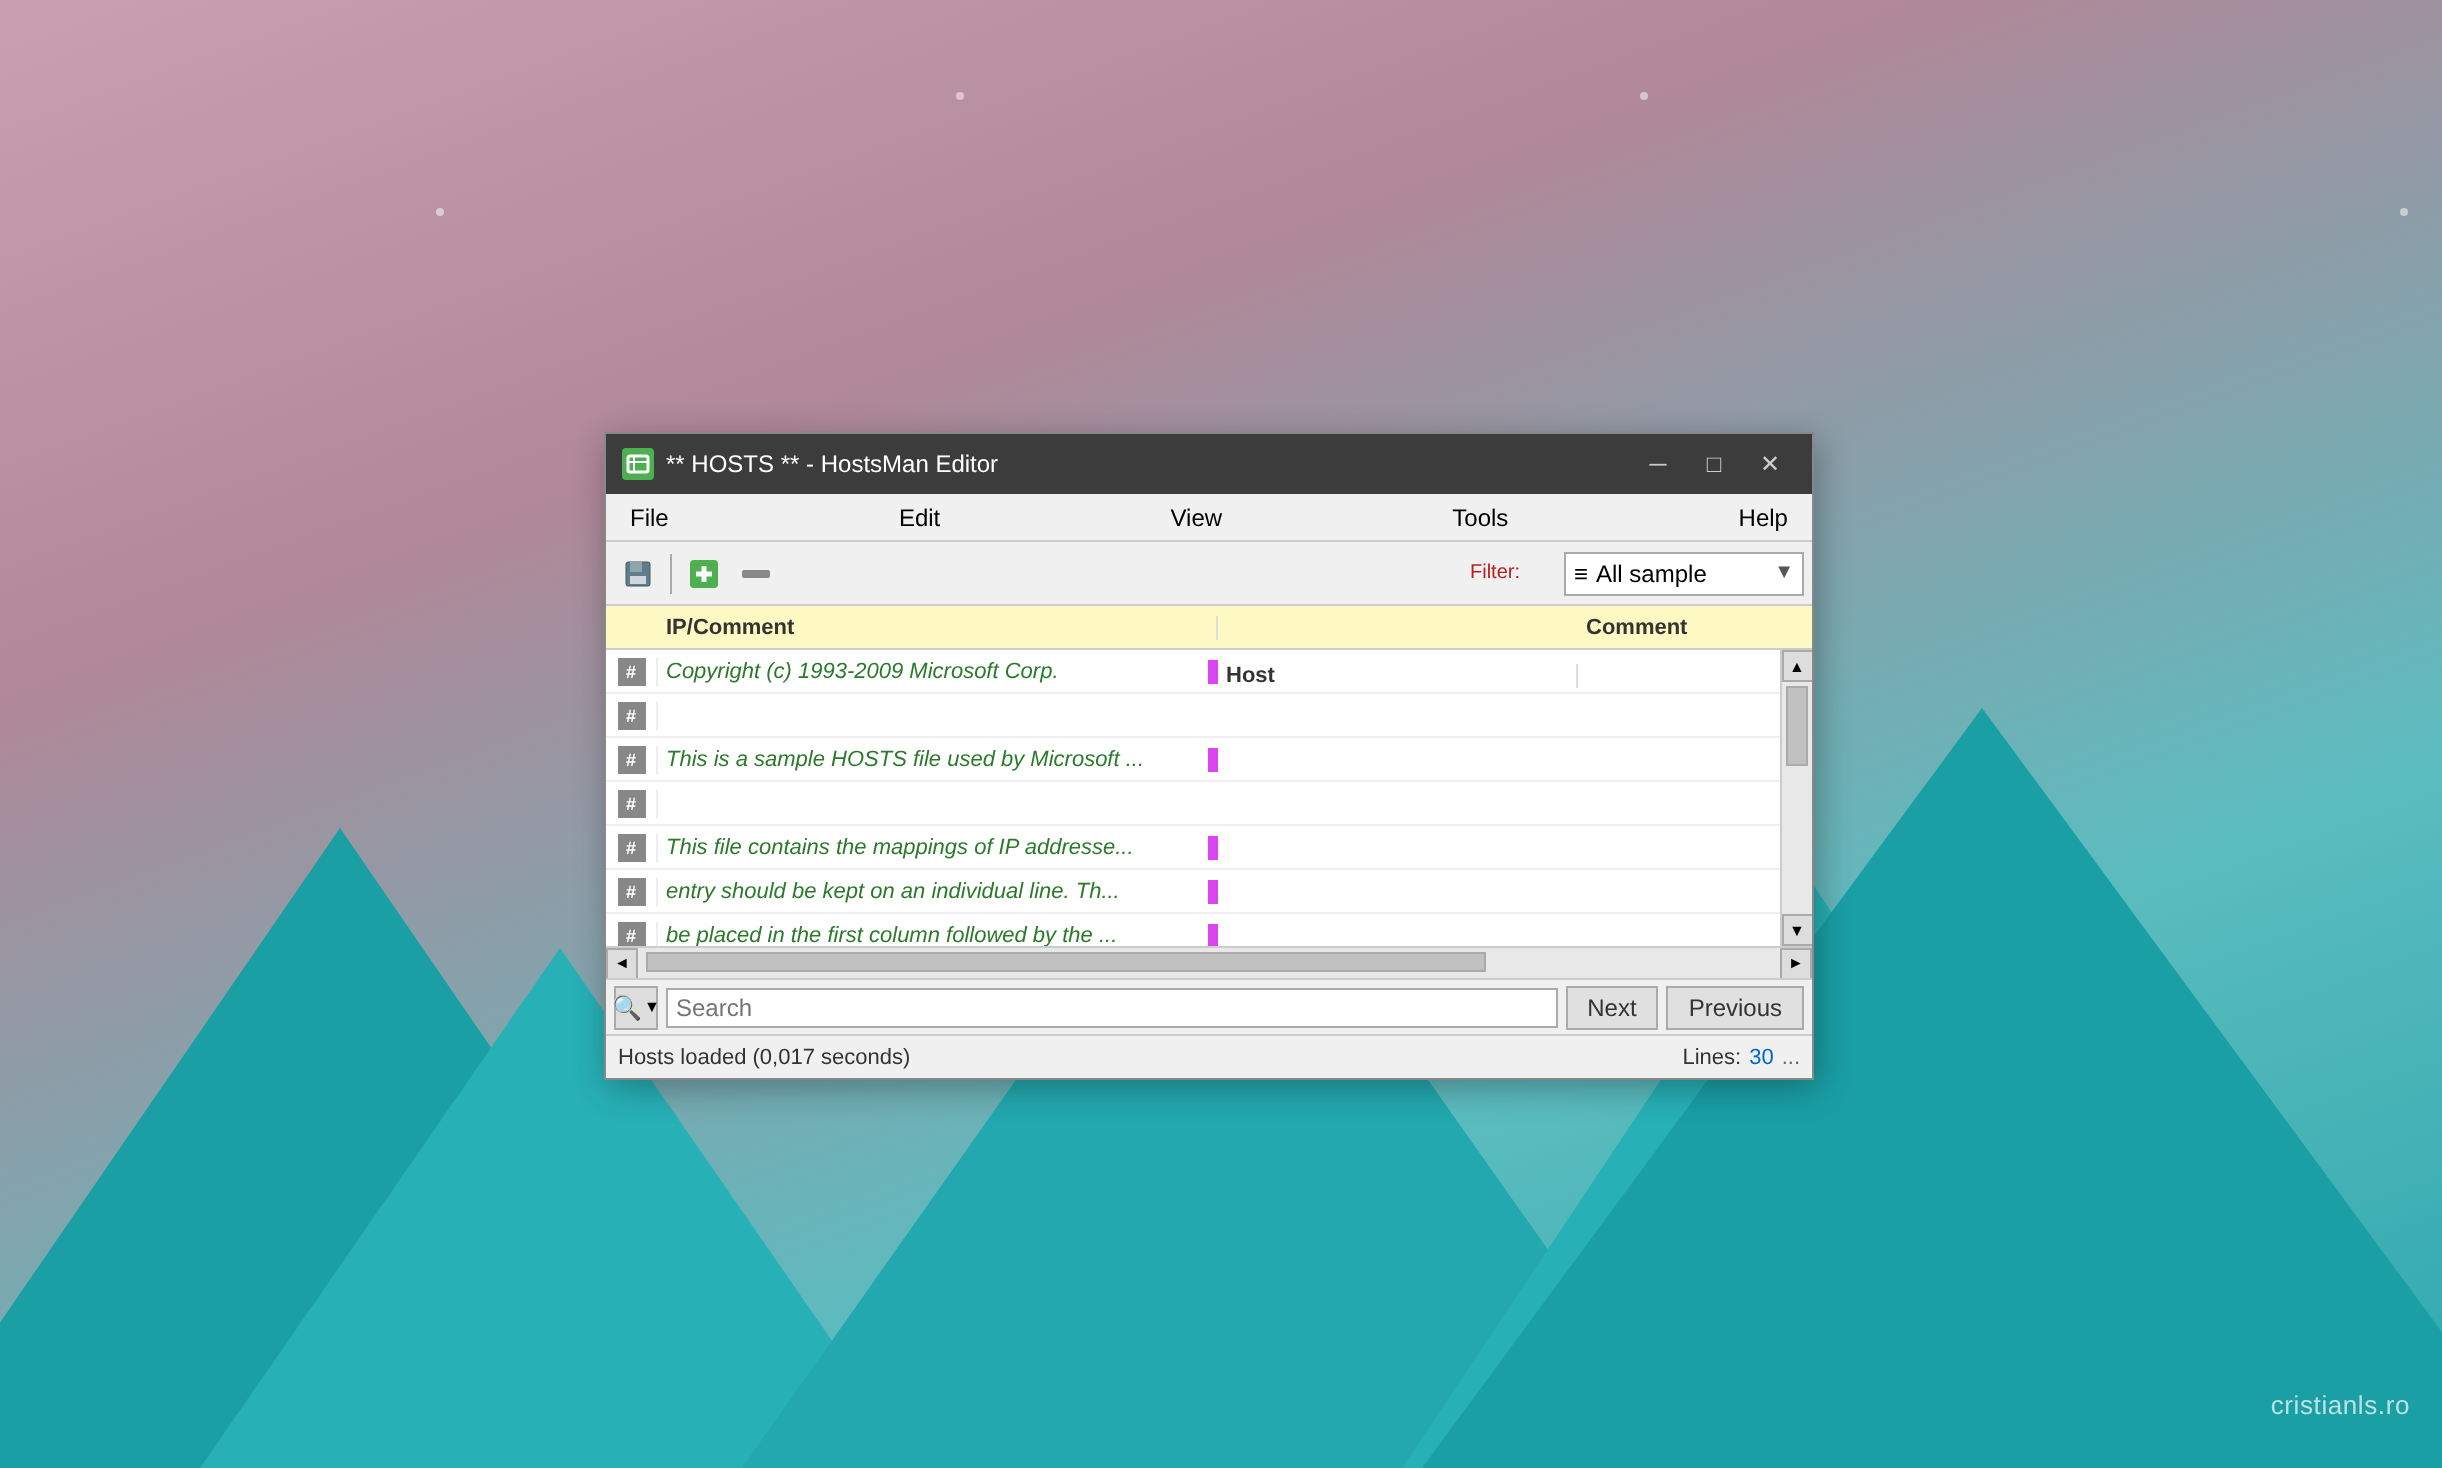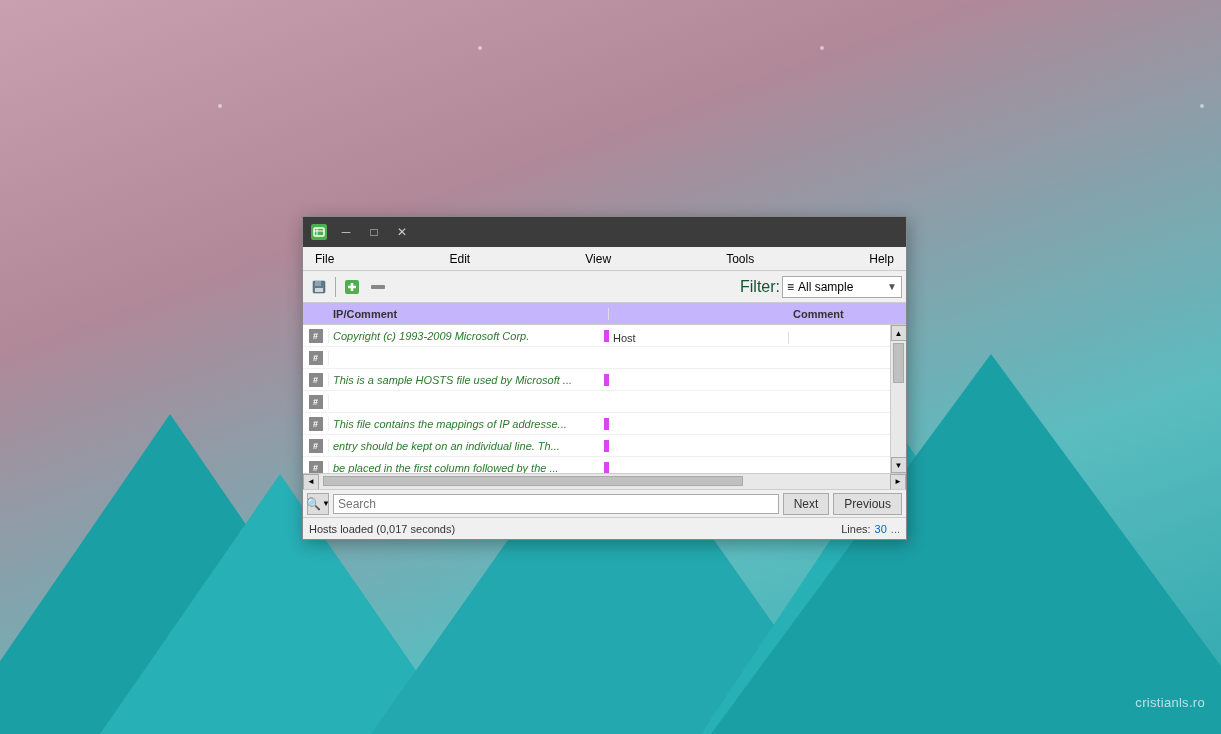--- a/index.html
+++ b/index.html
@@ -213,23 +213,23 @@
       height: 20px;
       background: #aaa;
       margin: 0 2px;
     }
 
     .toolbar-spacer {
       flex: 1;
     }
 
     .filter-label {
-      font-size: 16px;
-      color: #14532d;
-      margin-right: 0;
+      font-size: 10px;
+      color: #b91c1c;
+      margin-right: 20px;
     }
 
     .filter-dropdown {
       height: 22px;
       border: 1px solid #aaa;
       background: white;
       font-size: 12px;
       padding: 0 4px;
       display: flex;
       align-items: center;
@@ -245,21 +245,21 @@
 
     
     .table-container {
       background: white;
       overflow: hidden;
       position: relative;
     }
 
     .table-header {
       display: flex;
-      background: #c4b5fd;
+      background: #fef9c3;
       border-bottom: 1px solid #ccc;
       height: 22px;
       align-items: center;
     }
 
     .col-hash {
       width: 26px;
       flex-shrink: 0;
       border-right: 1px solid #ddd;
     }
@@ -272,21 +272,21 @@
       font-weight: bold;
       color: #333;
       border-right: 1px solid #ddd;
     }
 
     .col-host {
       width: 180px;
       flex-shrink: 0;
       padding: 0 4px;
       font-size: 11px;
-      font-weight: normal;
+      font-weight: bold;
       color: #333;
       border-right: 1px solid #ddd;
       margin-top: 48px;
     }
 
     .col-comment {
       flex: 1;
       padding: 0 4px;
       font-size: 11px;
       font-weight: bold;
@@ -533,20 +533,21 @@
 <div class="app-window">
 
   <div class="title-bar">
     <div class="title-bar-icon">
       <svg viewBox="0 0 12 12" fill="white">
         <rect x="1" y="2" width="10" height="8" rx="1" fill="none" stroke="white" stroke-width="1.5"></rect>
         <line x1="4" y1="2" x2="4" y2="10" stroke="white" stroke-width="1"></line>
         <line x1="1" y1="5" x2="11" y2="5" stroke="white" stroke-width="1"></line>
       </svg>
     </div>
+    <span class="title-bar-text">** HOSTS ** - HostsMan Editor</span>
     <div class="title-bar-controls">
       <button class="title-bar-btn">─</button>
       <button class="title-bar-btn">□</button>
       <button class="title-bar-btn close">✕</button>
     </div>
   </div>
 
   <div class="menu-bar">
     <span class="menu-item">File</span>
     <span class="menu-item">Edit</span>

